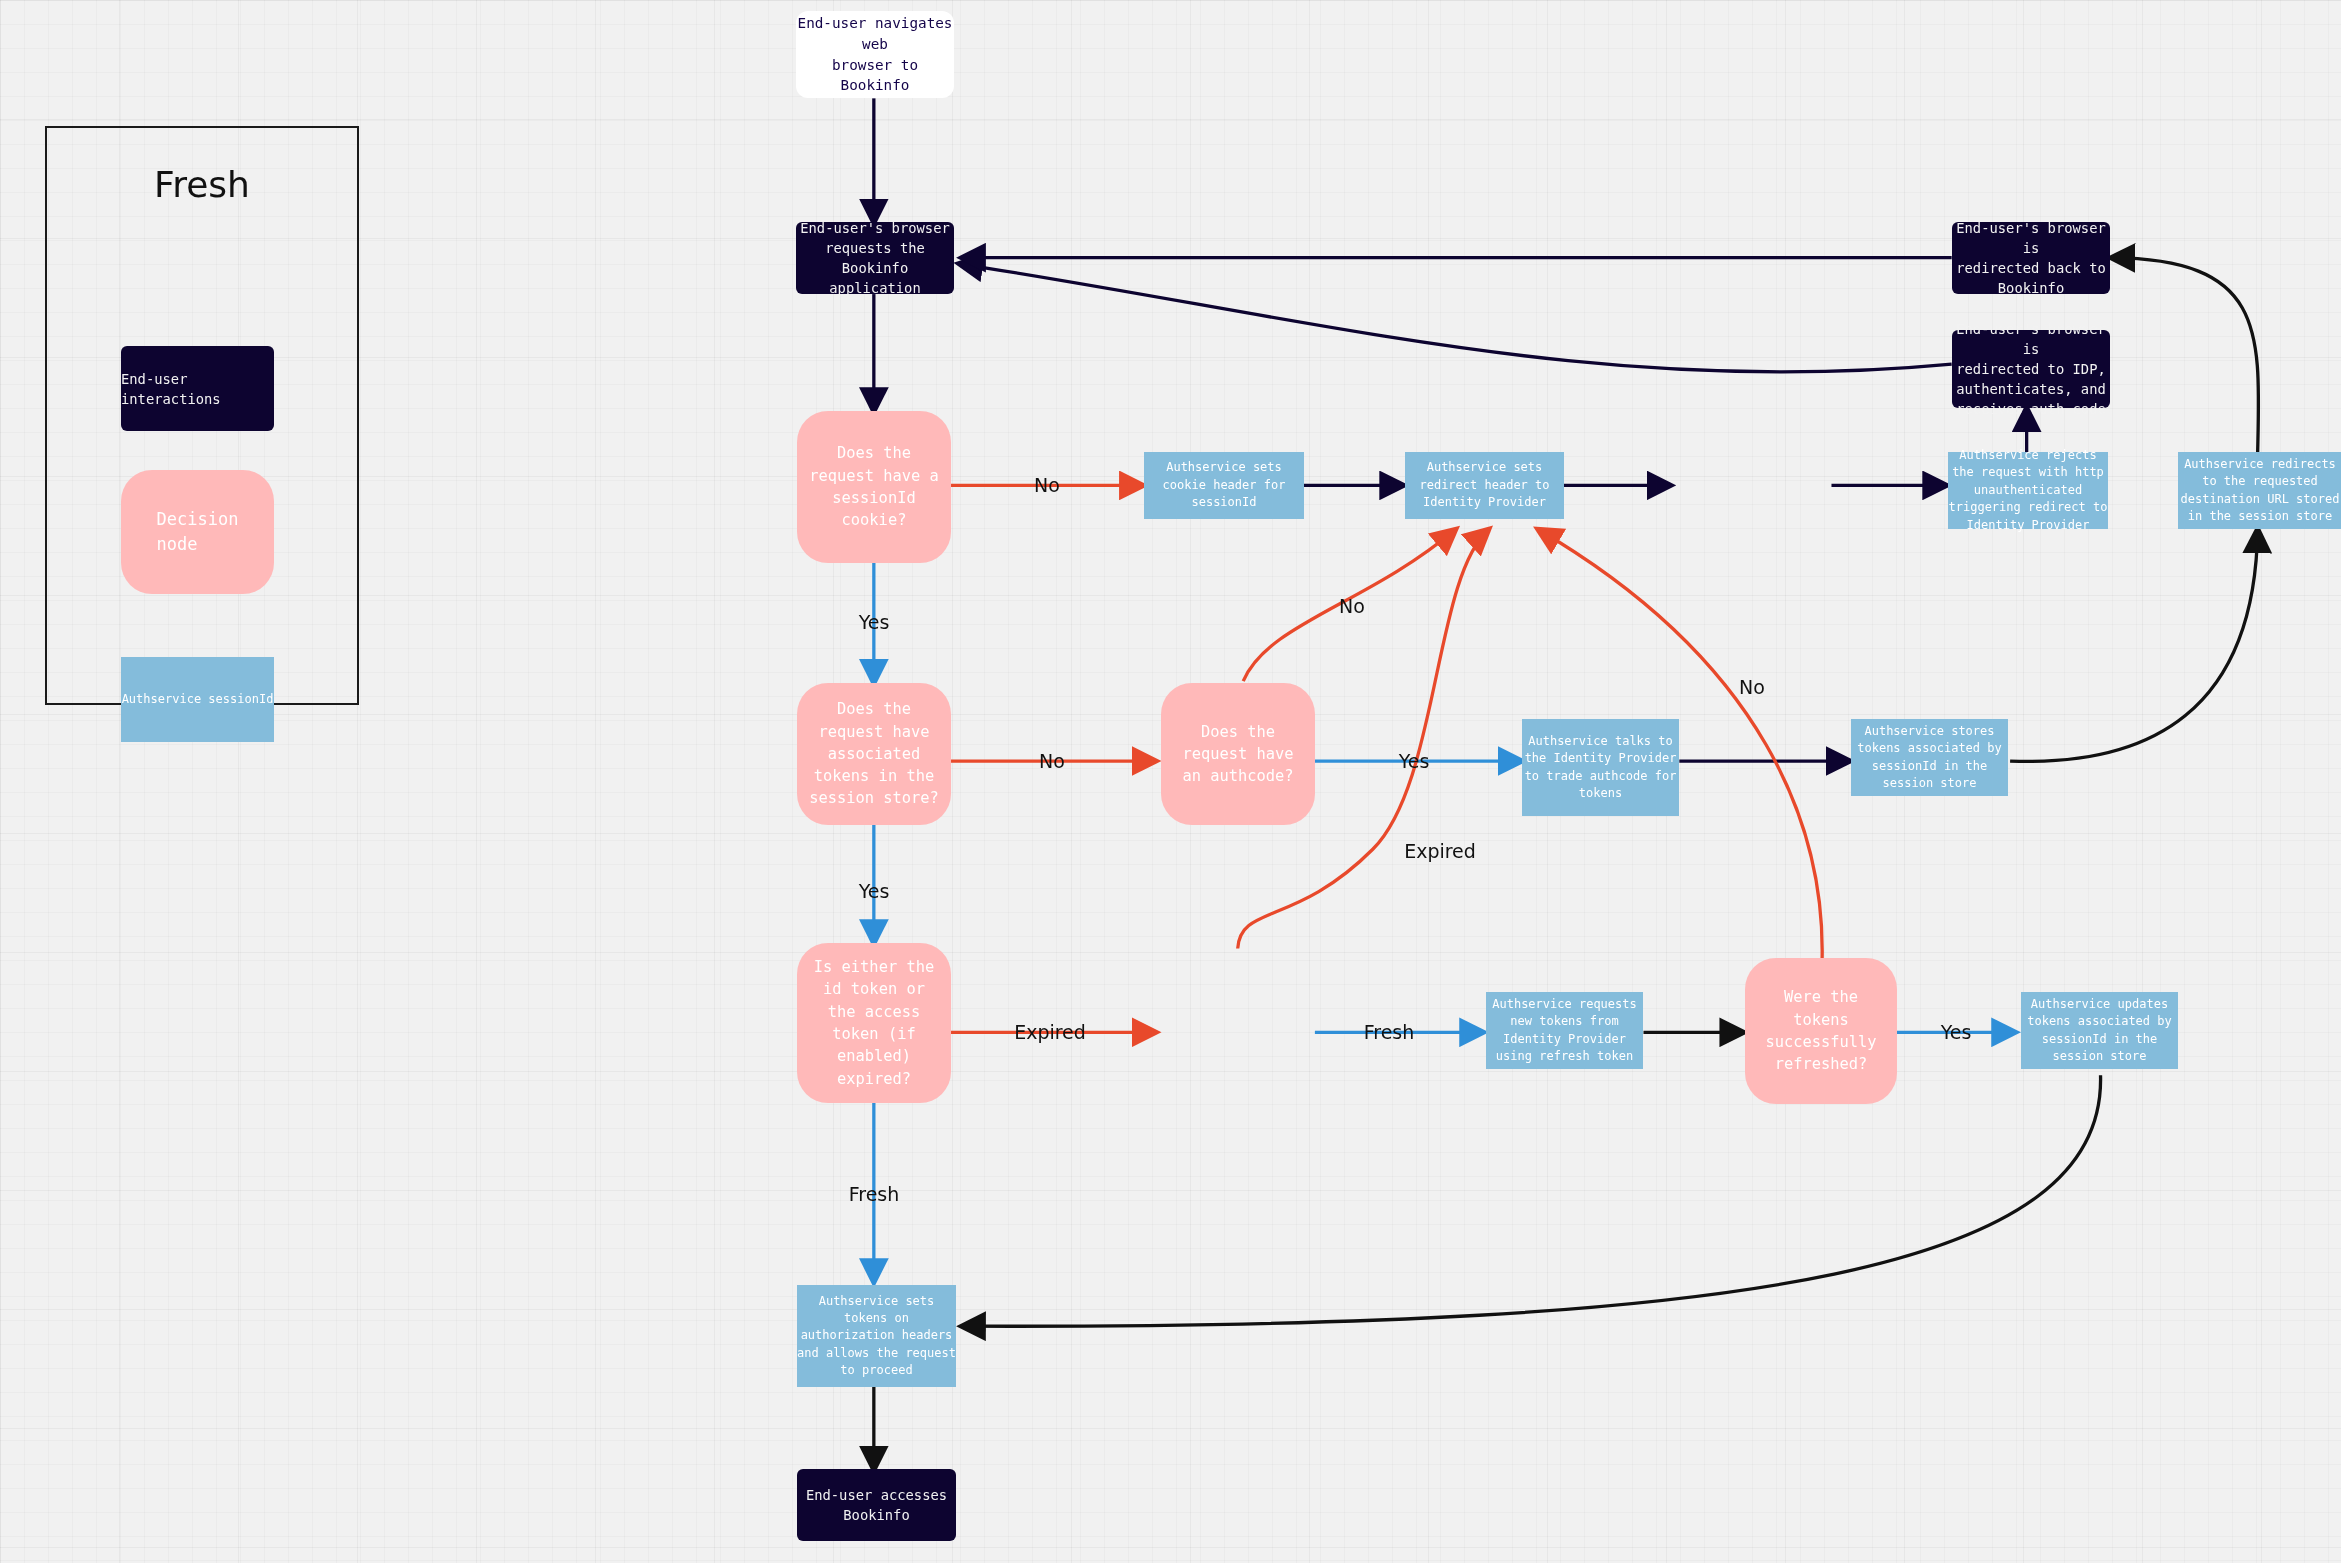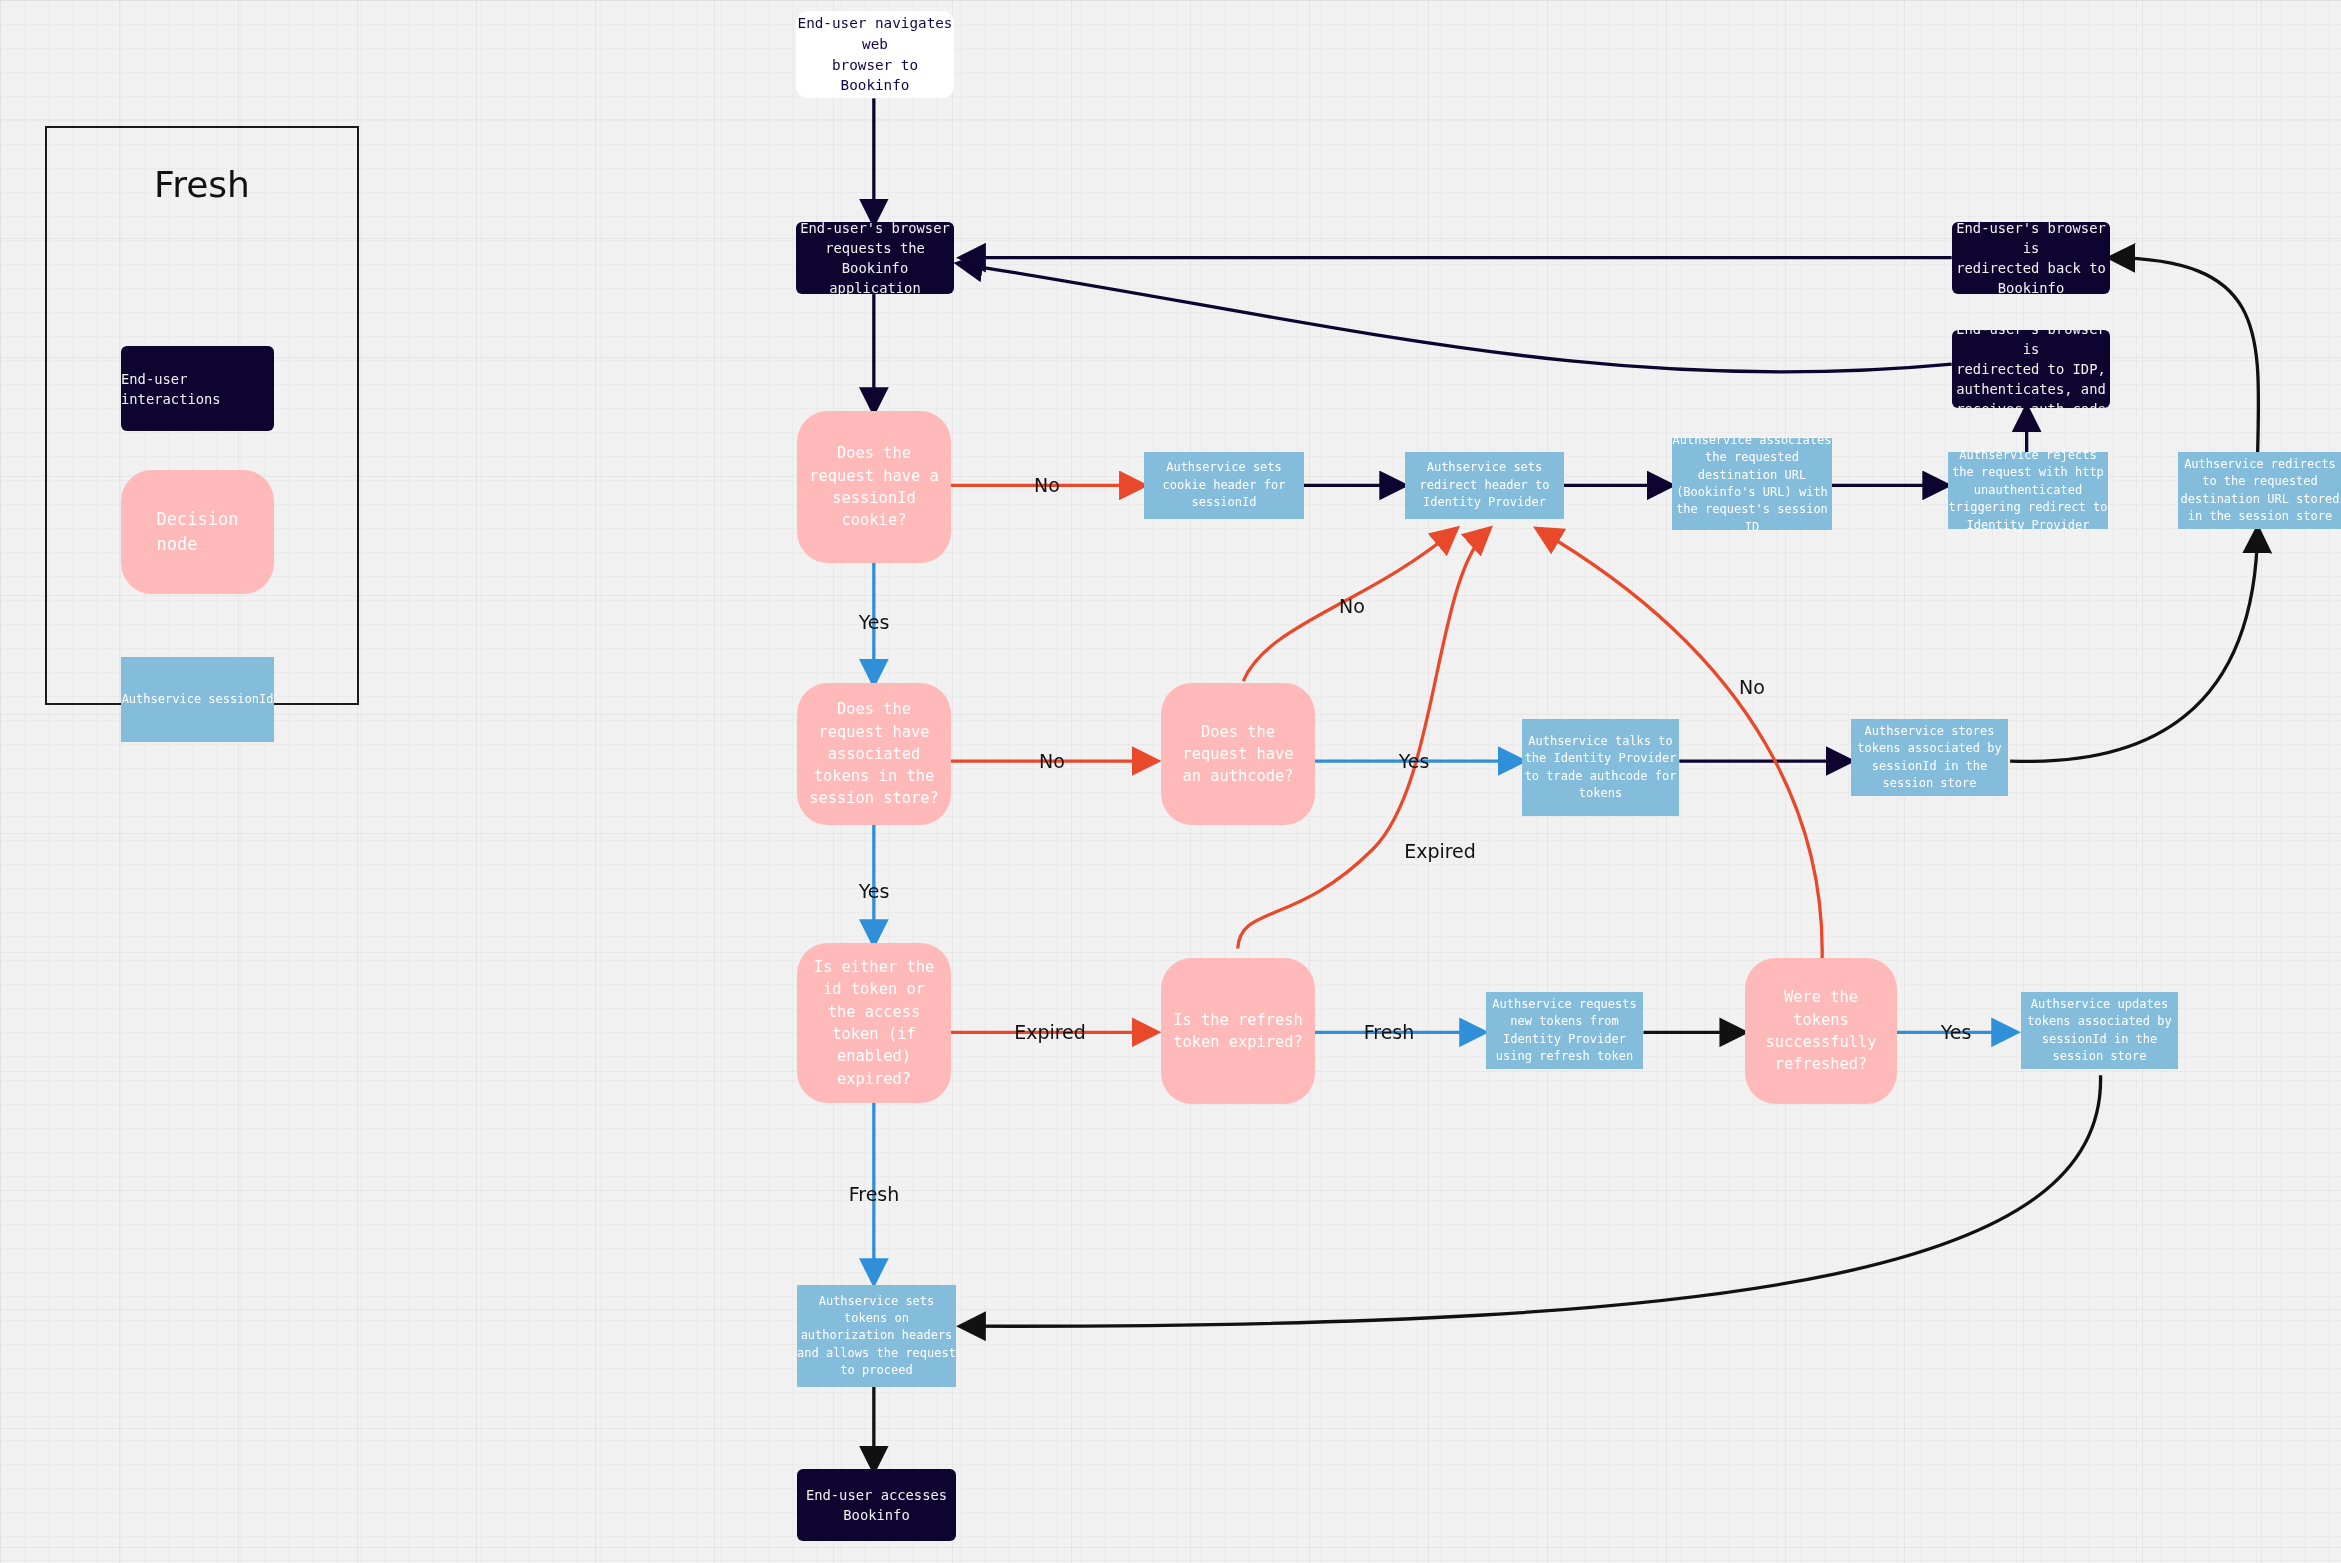--- a/index.html
+++ b/index.html
@@ -223,42 +223,34 @@
 id token or
 the access
 token (if
 enabled)
 expired?</div>
 
   <div class="node n-decision" style="left:1161px;top:683px;width:154px;height:142px;">Does the
 request have
 an authcode?</div>
 
-  <div class="node n-decision" style="left:1161px;top:958px;width:154px;height:146px;">Is the refresh
-token expired?</div>
 
   <div class="node n-decision" style="left:1745px;top:958px;width:152px;height:146px;">Were the
 tokens
 successfully
 refreshed?</div>
 
   <div class="node n-auth" style="left:1144px;top:452px;width:160px;height:67px;">Authservice sets
 cookie header for
 sessionId</div>
 
   <div class="node n-auth" style="left:1405px;top:452px;width:159px;height:67px;">Authservice sets
 redirect header to
 Identity Provider</div>
 
-  <div class="node n-auth" style="left:1672px;top:438px;width:160px;height:92px;">Authservice associates
-the requested
-destination URL
-(Bookinfo's URL) with
-the request's session
-ID</div>
 
   <div class="node n-auth" style="left:1948px;top:452px;width:160px;height:77px;">Authservice rejects
 the request with http
 unauthenticated
 triggering redirect to
 Identity Provider</div>
 
   <div class="node n-auth" style="left:2178px;top:452px;width:164px;height:77px;">Authservice redirects
 to the requested
 destination URL stored

